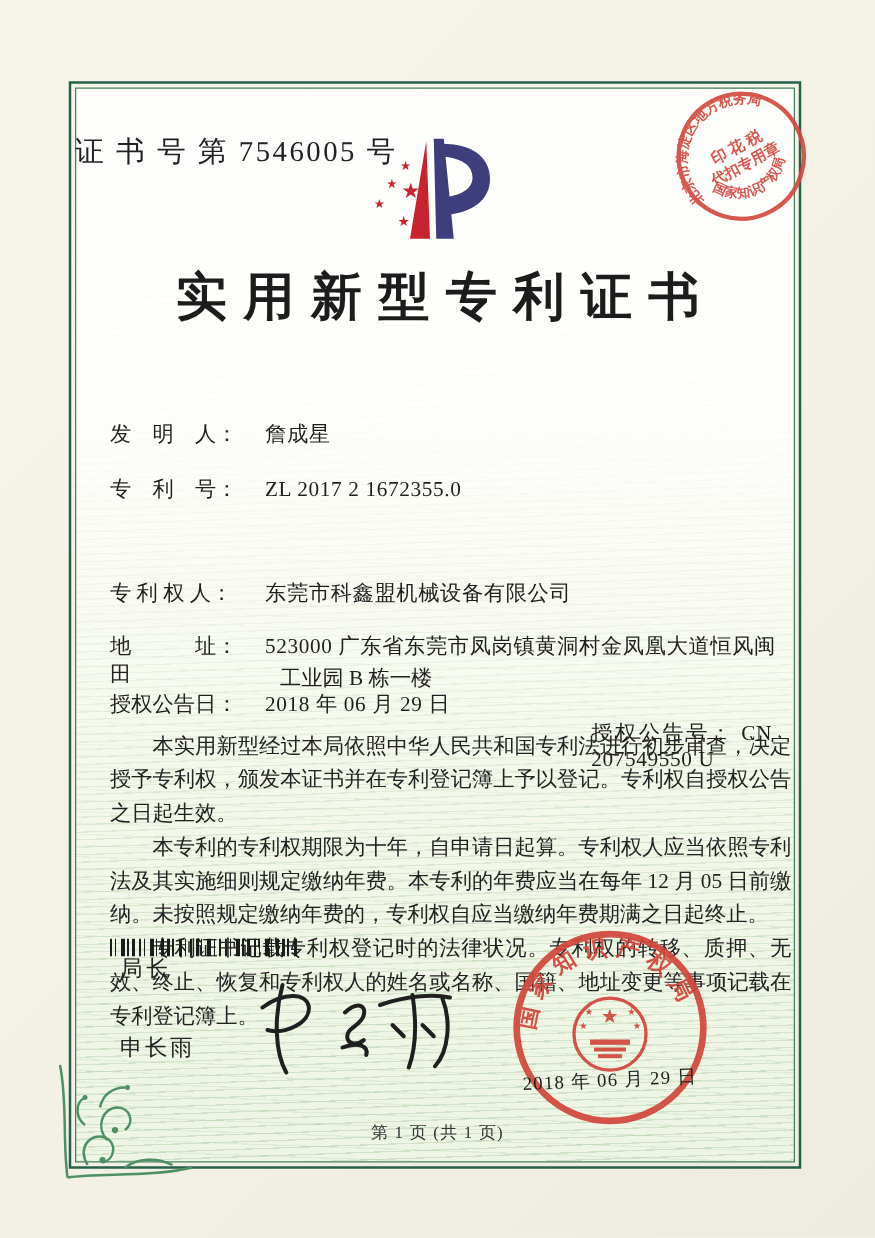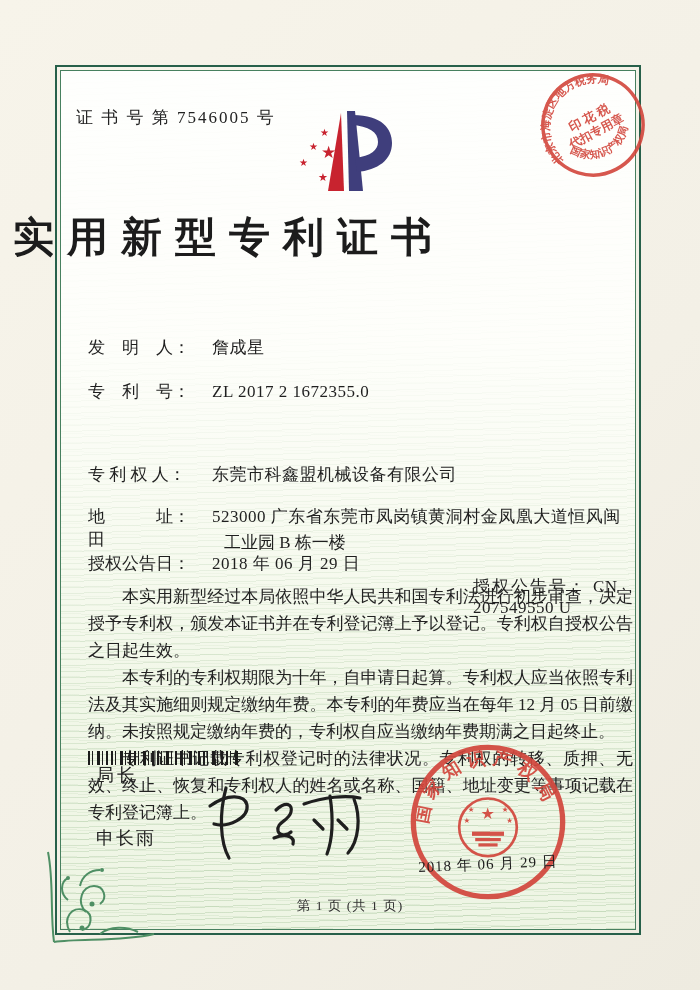--- a/index.html
+++ b/index.html
@@ -22,27 +22,27 @@
     position:absolute;left:3px;top:3px;right:3px;bottom:3px;
     border:1px solid #47805f;
     background-color:#eef5e4;
     background-image:
       linear-gradient(180deg, rgba(255,255,254,.97) 0%, rgba(255,255,252,.92) 32%,
         rgba(255,255,250,.6) 52%, rgba(255,255,248,.22) 72%, rgba(255,255,248,0) 100%),
       repeating-linear-gradient(178deg, rgba(120,168,110,.25) 0 1px, rgba(255,255,255,0) 1px 6px),
       repeating-linear-gradient(2deg, rgba(120,168,110,.12) 0 1px, rgba(255,255,255,0) 1px 9px);
   }
   .cert-no{
-    position:absolute;left:76px;top:106px;
-    font-size:17px;color:#222;letter-spacing:2px;
+    position:absolute;left:60px;top:106px;
+    font-size:23px;color:#222;letter-spacing:2px;
   }
   .logo{position:absolute;left:281px;top:108px;}
   .title{
     position:absolute;left:0;top:210px;width:700px;
-    text-align:left;font-size:41px;font-weight:700;color:#1c1c1c;
+    text-align:center;font-size:41px;font-weight:700;color:#1c1c1c;
     letter-spacing:13px;text-indent:13px;
   }
   .field-row{position:absolute;left:88px;width:545px;font-size:17px;color:#1f1f1f;}
   .flabel{display:inline-block;width:118px;}
   .fvalue{margin-left:6px;letter-spacing:.5px;}
   .addr2{position:absolute;left:212px;font-size:17px;color:#1f1f1f;margin-left:12px;}
   .grant-right{position:absolute;left:385px;top:0;margin-top:23px;}
   .grant-right .flabel{width:auto;letter-spacing:2px;}
   .body-text{
     position:absolute;left:88px;top:583px;width:545px;

